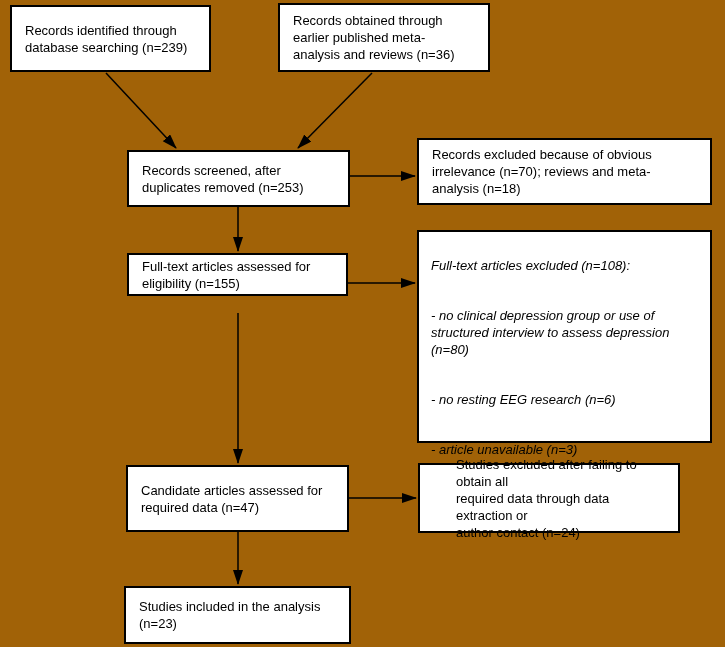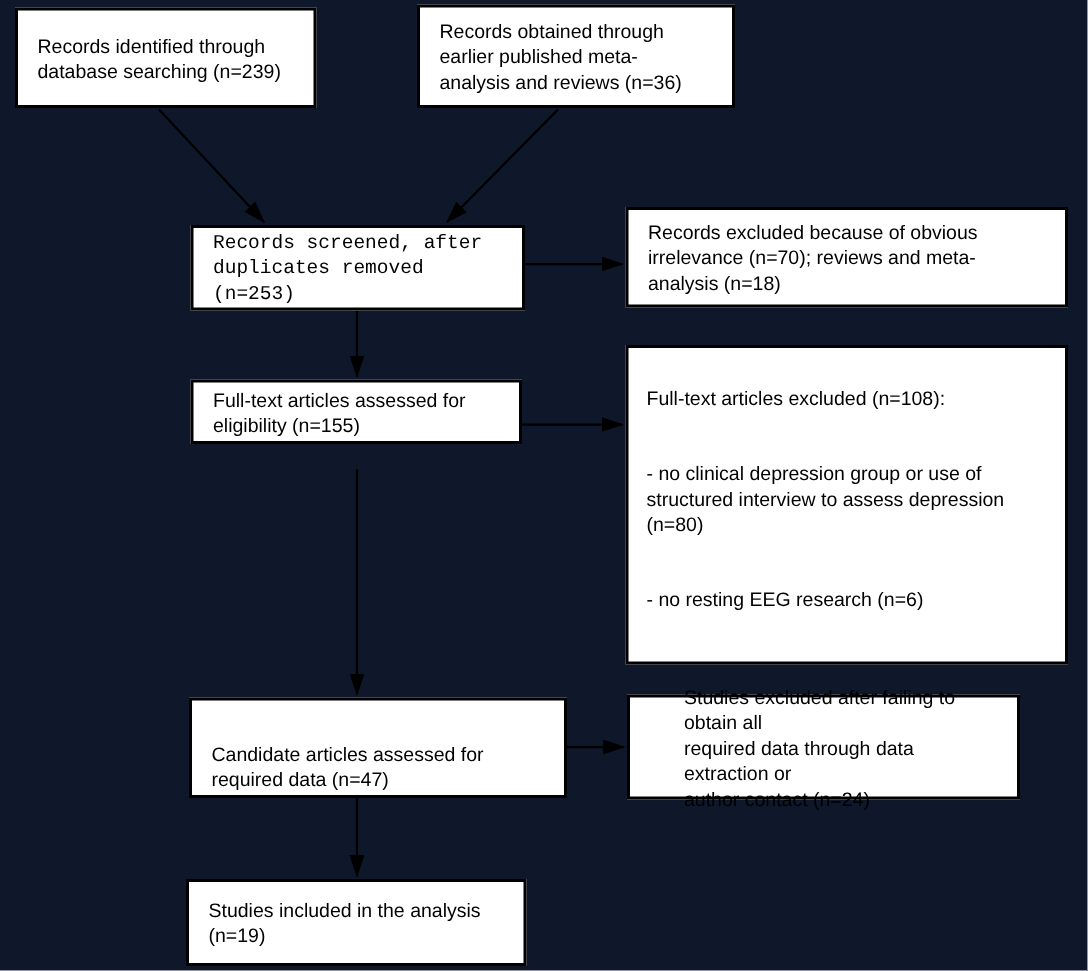--- a/index.html
+++ b/index.html
@@ -4,21 +4,21 @@
 <style>
   html, body {
     margin: 0;
     padding: 0;
     background: #ffffff;
   }
   .canvas {
     position: relative;
     width: 725px;
     height: 647px;
-    background: #0f172a;
+    background: #a16207;
     font-family: "Liberation Sans", sans-serif;
     color: #000000;
     overflow: hidden;
   }
   .arrows {
     position: absolute;
     left: 0;
     top: 0;
     width: 725px;
     height: 647px;
@@ -39,25 +39,25 @@
     display: block;
     padding: 8px 10px 0 12px;
   }
   .box.block p {
     margin: 0 0 16px 0;
     white-space: pre-line;
   }
   
   #box-identified      { left: 10px;  top: 5px;   width: 201px; height: 67px; }
   #box-earlier         { left: 278px; top: 3px;   width: 212px; height: 69px; }
-  #box-screened        { left: 127px; top: 150px; width: 223px; height: 57px; font-family: Liberation Mono, monospace; }
+  #box-screened        { left: 127px; top: 150px; width: 223px; height: 57px; }
   #box-records-excl    { left: 417px; top: 138px; width: 295px; height: 67px; }
   #box-fulltext        { left: 127px; top: 253px; width: 221px; height: 43px; }
-  #box-fulltext-excl   { left: 417px; top: 230px; width: 295px; height: 213px; }
-  #box-candidate       { left: 126px; top: 465px; width: 252px; height: 67px; align-items: flex-end; }
+  #box-fulltext-excl   { left: 417px; top: 230px; width: 295px; height: 213px; font-style: italic; }
+  #box-candidate       { left: 126px; top: 465px; width: 223px; height: 67px; }
   #box-studies-excl    { left: 418px; top: 463px; width: 262px; height: 70px; padding-left: 36px; }
   #box-included        { left: 124px; top: 586px; width: 227px; height: 58px; }
 </style>
 </head>
 <body>
 
 <div class="canvas">
 
   <svg class="arrows" viewBox="0 0 725 647" xmlns="http://www.w3.org/2000/svg">
     <defs>
@@ -101,31 +101,32 @@
     <span>Full-text articles assessed for
 eligibility (n=155)</span>
   </div>
 
   <div class="box block" id="box-fulltext-excl">
     <p>Full-text articles excluded (n=108):</p>
     <p>- no clinical depression group or use of
 structured interview to assess depression
 (n=80)</p>
     <p>- no resting EEG research (n=6)</p>
+    <p>- article unavailable (n=3)</p>
   </div>
 
   <div class="box" id="box-candidate">
     <span>Candidate articles assessed for
 required data (n=47)</span>
   </div>
 
   <div class="box" id="box-studies-excl">
     <span>Studies excluded after failing to obtain all
 required data through data extraction or
 author contact (n=24)</span>
   </div>
 
   <div class="box" id="box-included">
     <span>Studies included in the analysis
-(n=19)</span>
+(n=23)</span>
   </div>
 
 </div>
 
 </body></html>

